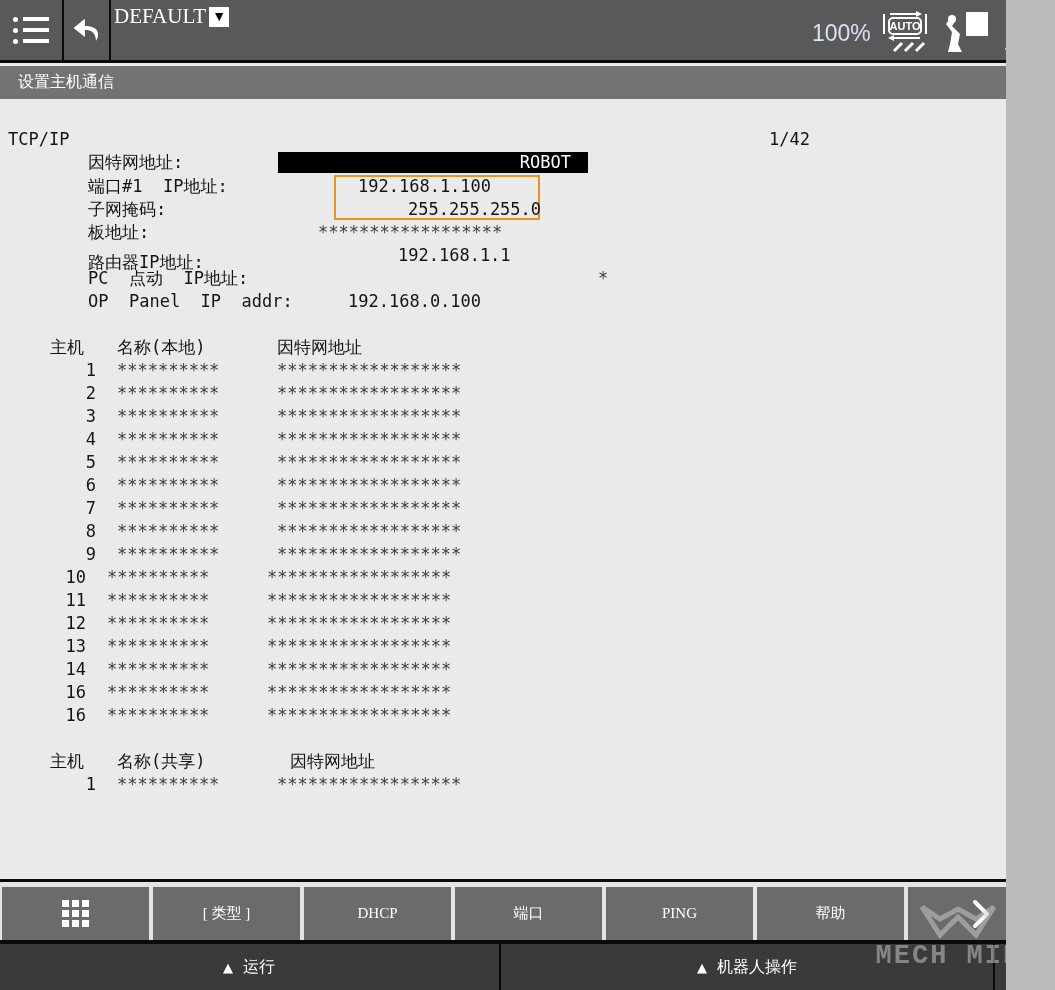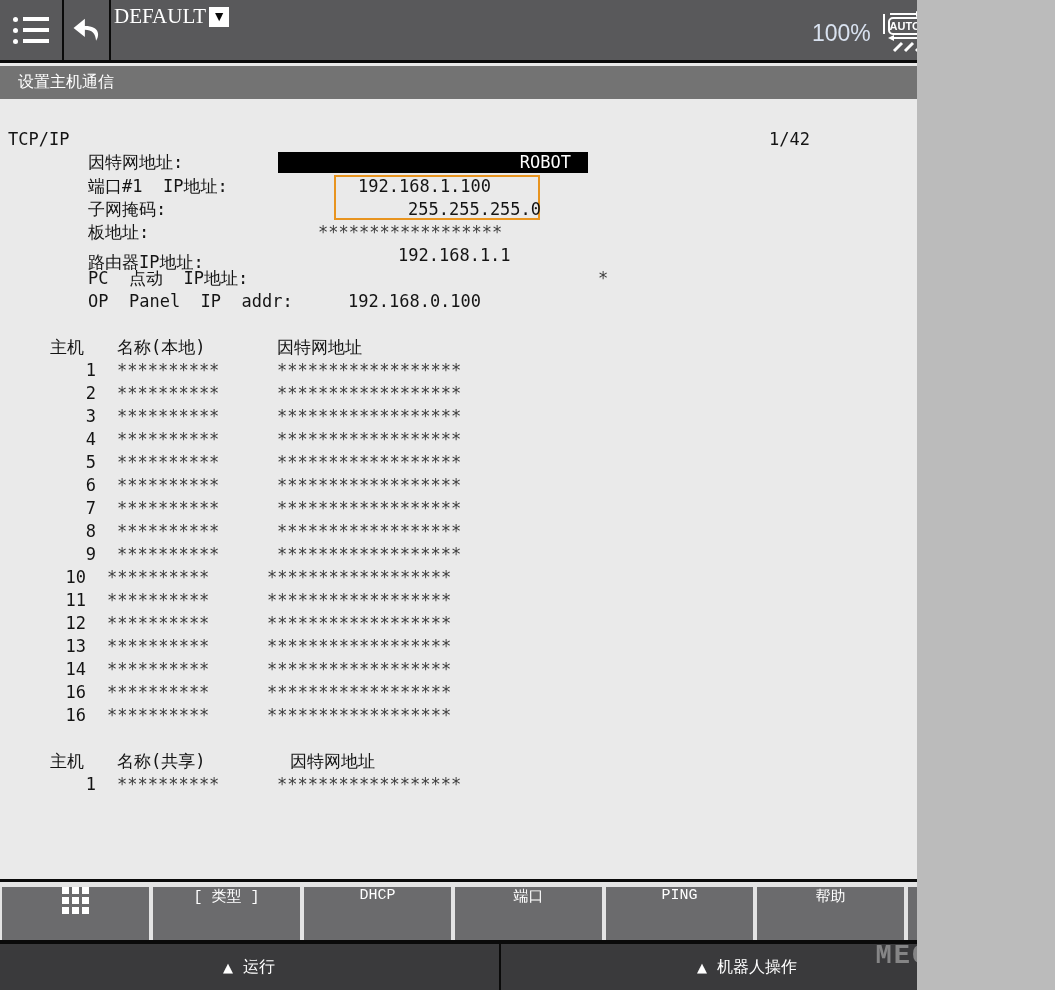--- a/index.html
+++ b/index.html
@@ -1,18 +1,18 @@
 <!DOCTYPE html>
 <html><head>
 <meta charset="utf-8">
 <style>
   * { margin:0; padding:0; box-sizing:border-box; }
   html,body { background:#bbb; }
   #screen {
-    position:relative; width:917px; height:990px; overflow:hidden;
+    position:relative; width:1006px; height:990px; overflow:hidden;
     background:#eaeaea; font-family:"DejaVu Sans Mono", monospace;
   }
 
   
   .topbar { position:absolute; left:0; top:0; width:1055px; height:63px;
     background:#59595b; border-bottom:3px solid #0a0a0a; }
   .topbar .vsep { position:absolute; top:0; width:2px; height:60px; background:#0a0a0a; }
   .tb-btn { position:absolute; top:0; height:60px; display:flex; align-items:center; justify-content:center; }
   .menu-cell { left:0; width:62px; }
   .back-cell { left:64px; width:45px; }
@@ -49,22 +49,22 @@
   .g1 .c-name { left:117px; }
   .g1 .c-addr { left:277px; }
   .g2 .c-num { left:52px; width:34px; }
   .g2 .c-name { left:107px; }
   .g2 .c-addr { left:267px; }
 
   
   .fnbar { position:absolute; left:0; top:879px; width:1055px; height:65px;
     background:#e4e4e4; border-top:3px solid #0a0a0a; border-bottom:4px solid #0a0a0a; }
   .fnkey { position:absolute; top:5px; height:53px; width:147px; background:#6b6b6d;
-    display:flex; align-items:flex-start; justify-content:center;
-    color:#fff; font-size:15px; font-family:Liberation Mono, monospace; }
+    display:flex; align-items:center; justify-content:center;
+    color:#fff; font-size:15px; font-family:Liberation Serif, serif; }
   .grid-glyph { display:grid; grid-template-columns:repeat(3,7px); grid-template-rows:repeat(3,7px); gap:3px; }
   .grid-glyph i { background:#fff; display:block; }
 
   
   .statusbar { position:absolute; left:0; top:944px; width:1055px; height:46px; background:#3a3a3c; }
   .statusbar .vsep { position:absolute; top:0; width:2px; height:46px; background:#0a0a0a; }
   .st-cell { position:absolute; top:0; height:46px; display:flex; align-items:center;
     justify-content:center; gap:10px; color:#fff; font-family:"DejaVu Sans", sans-serif; }
   .st-cell .tri { font-size:13px; color:#fff; }
   .st-cell .lbl { font-size:16px; }

